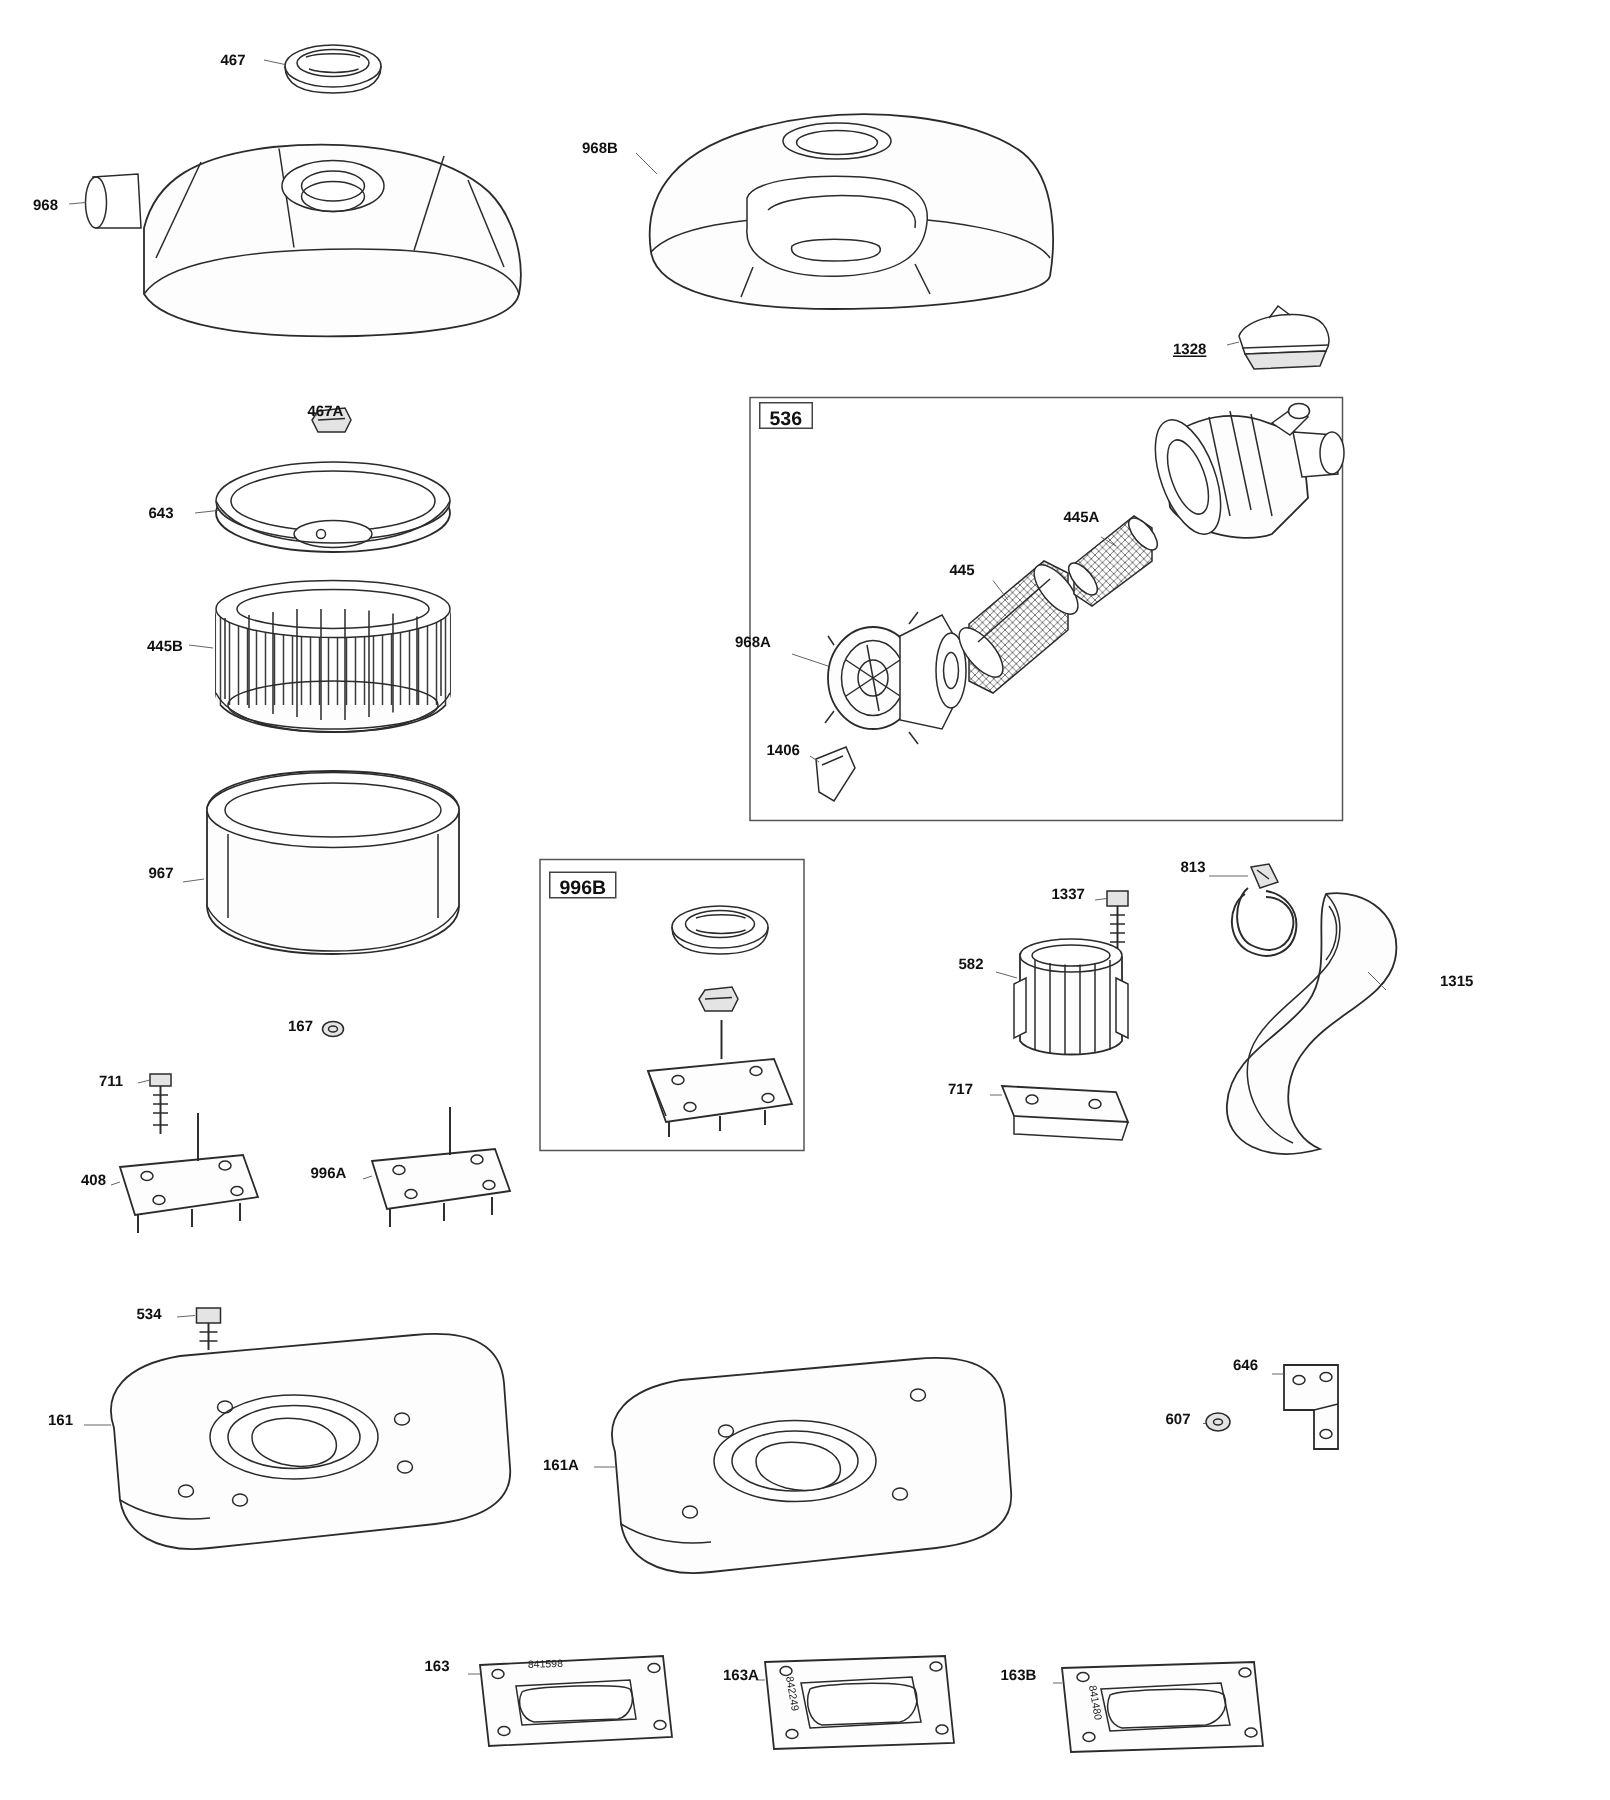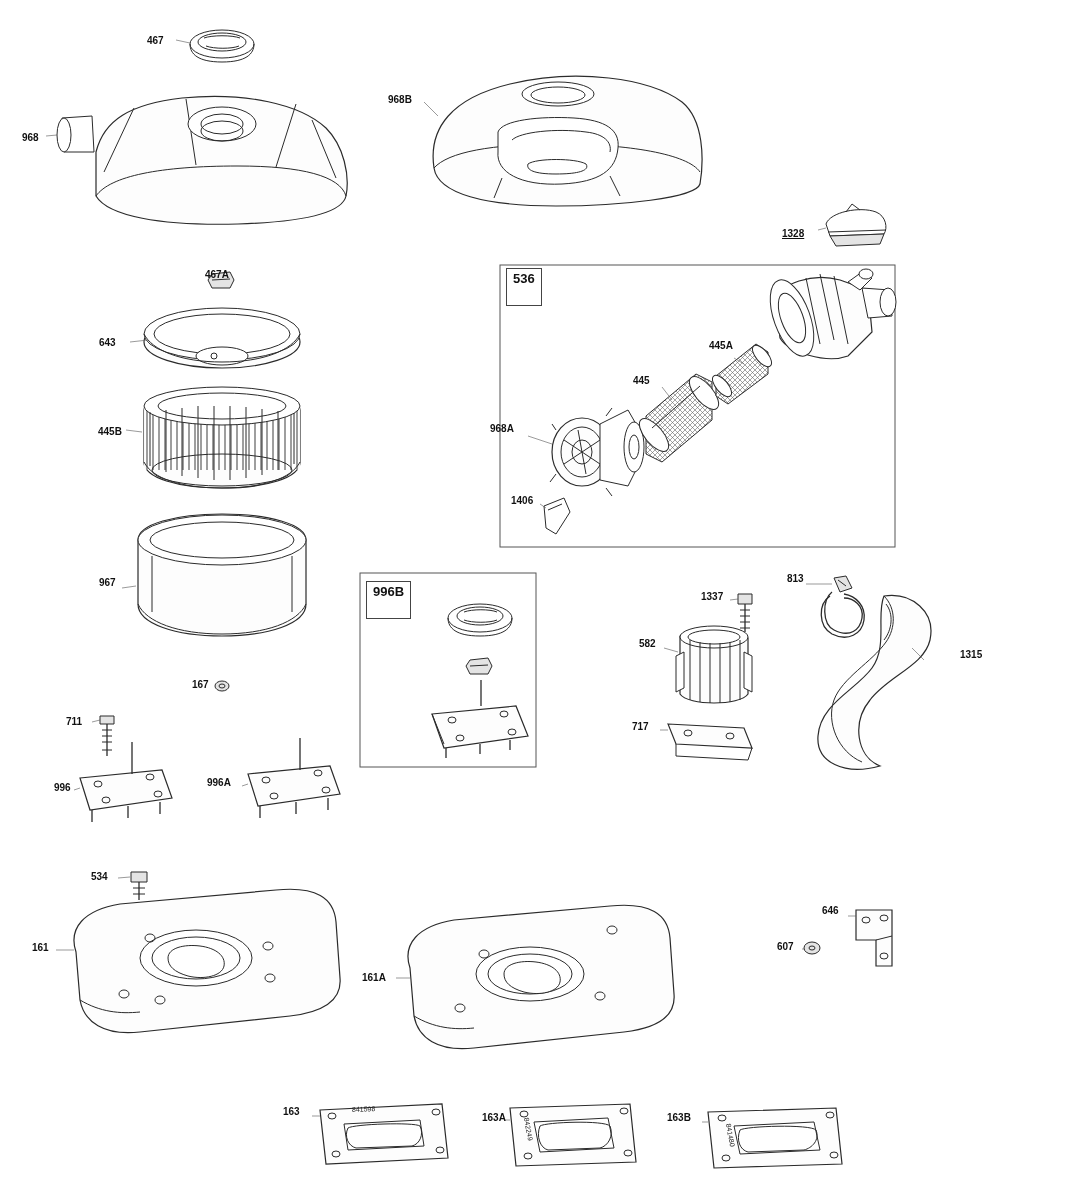--- a/index.html
+++ b/index.html
@@ -20,21 +20,21 @@
     white-space:nowrap;
     line-height:1;
   }
   .boxlbl {
     position:absolute;
     font-family:"Liberation Sans", sans-serif;
     font-size:13px;
     font-weight:bold;
     color:#111;
     border:1px solid #444;
-    padding:3px 6px 20px 6px;
+    padding:3px 6px 0 6px;
     background:#fff;
     line-height:1;
   }
   .frame { position:absolute; border:1px solid #555; background:transparent; }
   svg { display:block; }
   .ln  { fill:none; stroke:#2b2b2b; stroke-width:1; }
   .ln2 { fill:none; stroke:#2b2b2b; stroke-width:1.3; }
   .lnt { fill:none; stroke:#555; stroke-width:0.6; }
   .fillw { fill:#ffffff; stroke:#2b2b2b; stroke-width:1; }
   .fillw2 { fill:#fdfdfd; stroke:#2b2b2b; stroke-width:1.2; }
@@ -415,21 +415,21 @@
   <span class="lbl" style="left:511px; top:496px;">1406</span>
   <span class="lbl" style="left:99px;  top:578px;">967</span>
   <span class="boxlbl" style="left:366px; top:581px;">996B</span>
   <span class="lbl" style="left:787px; top:574px;">813</span>
   <span class="lbl" style="left:701px; top:592px;">1337</span>
   <span class="lbl" style="left:639px; top:639px;">582</span>
   <span class="lbl" style="left:960px; top:650px;">1315</span>
   <span class="lbl" style="left:192px; top:680px;">167</span>
   <span class="lbl" style="left:66px;  top:717px;">711</span>
   <span class="lbl" style="left:632px; top:722px;">717</span>
-  <span class="lbl" style="left:54px;  top:783px;">996</span>
+  <span class="lbl" style="left:54px;  top:783px;">408</span>
   <span class="lbl" style="left:207px; top:778px;">996A</span>
   <span class="lbl" style="left:91px;  top:872px;">534</span>
   <span class="lbl" style="left:822px; top:906px;">646</span>
   <span class="lbl" style="left:32px;  top:943px;">161</span>
   <span class="lbl" style="left:777px; top:942px;">607</span>
   <span class="lbl" style="left:362px; top:973px;">161A</span>
   <span class="lbl" style="left:283px; top:1107px;">163</span>
   <span class="lbl" style="left:482px; top:1113px;">163A</span>
   <span class="lbl" style="left:667px; top:1113px;">163B</span>
 </div>

